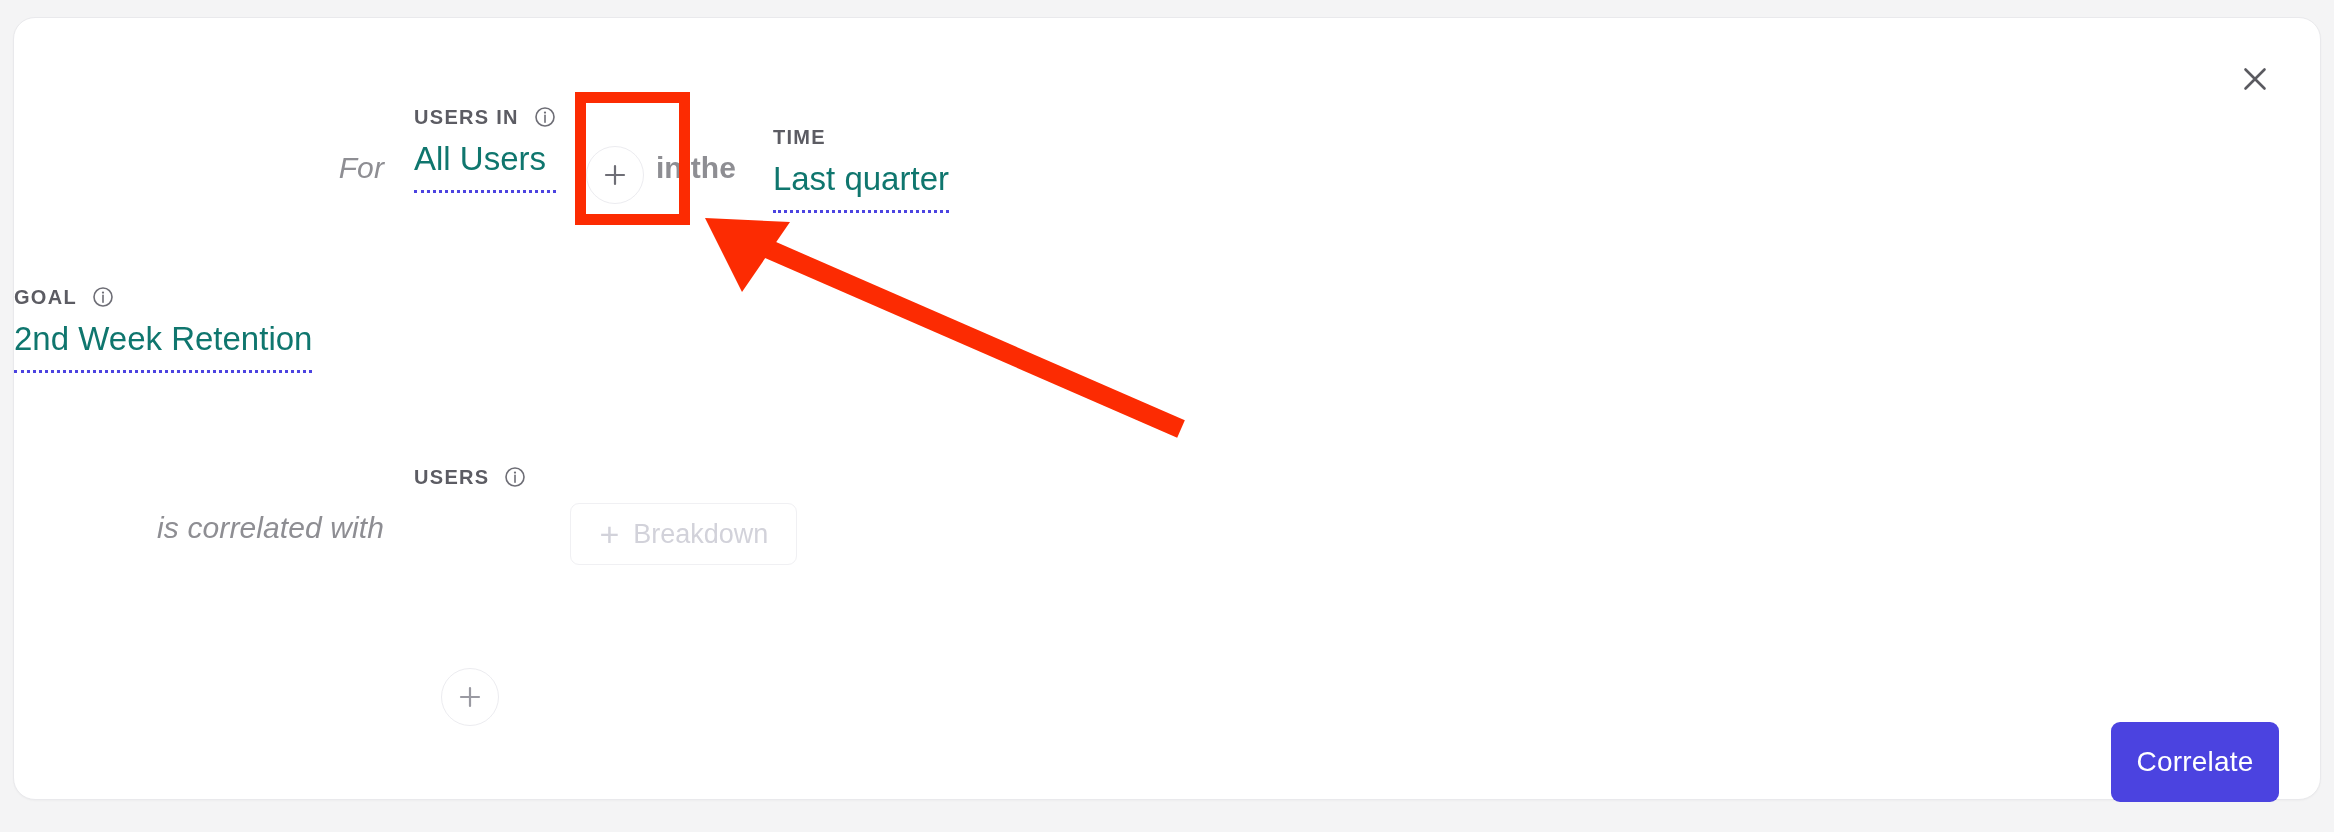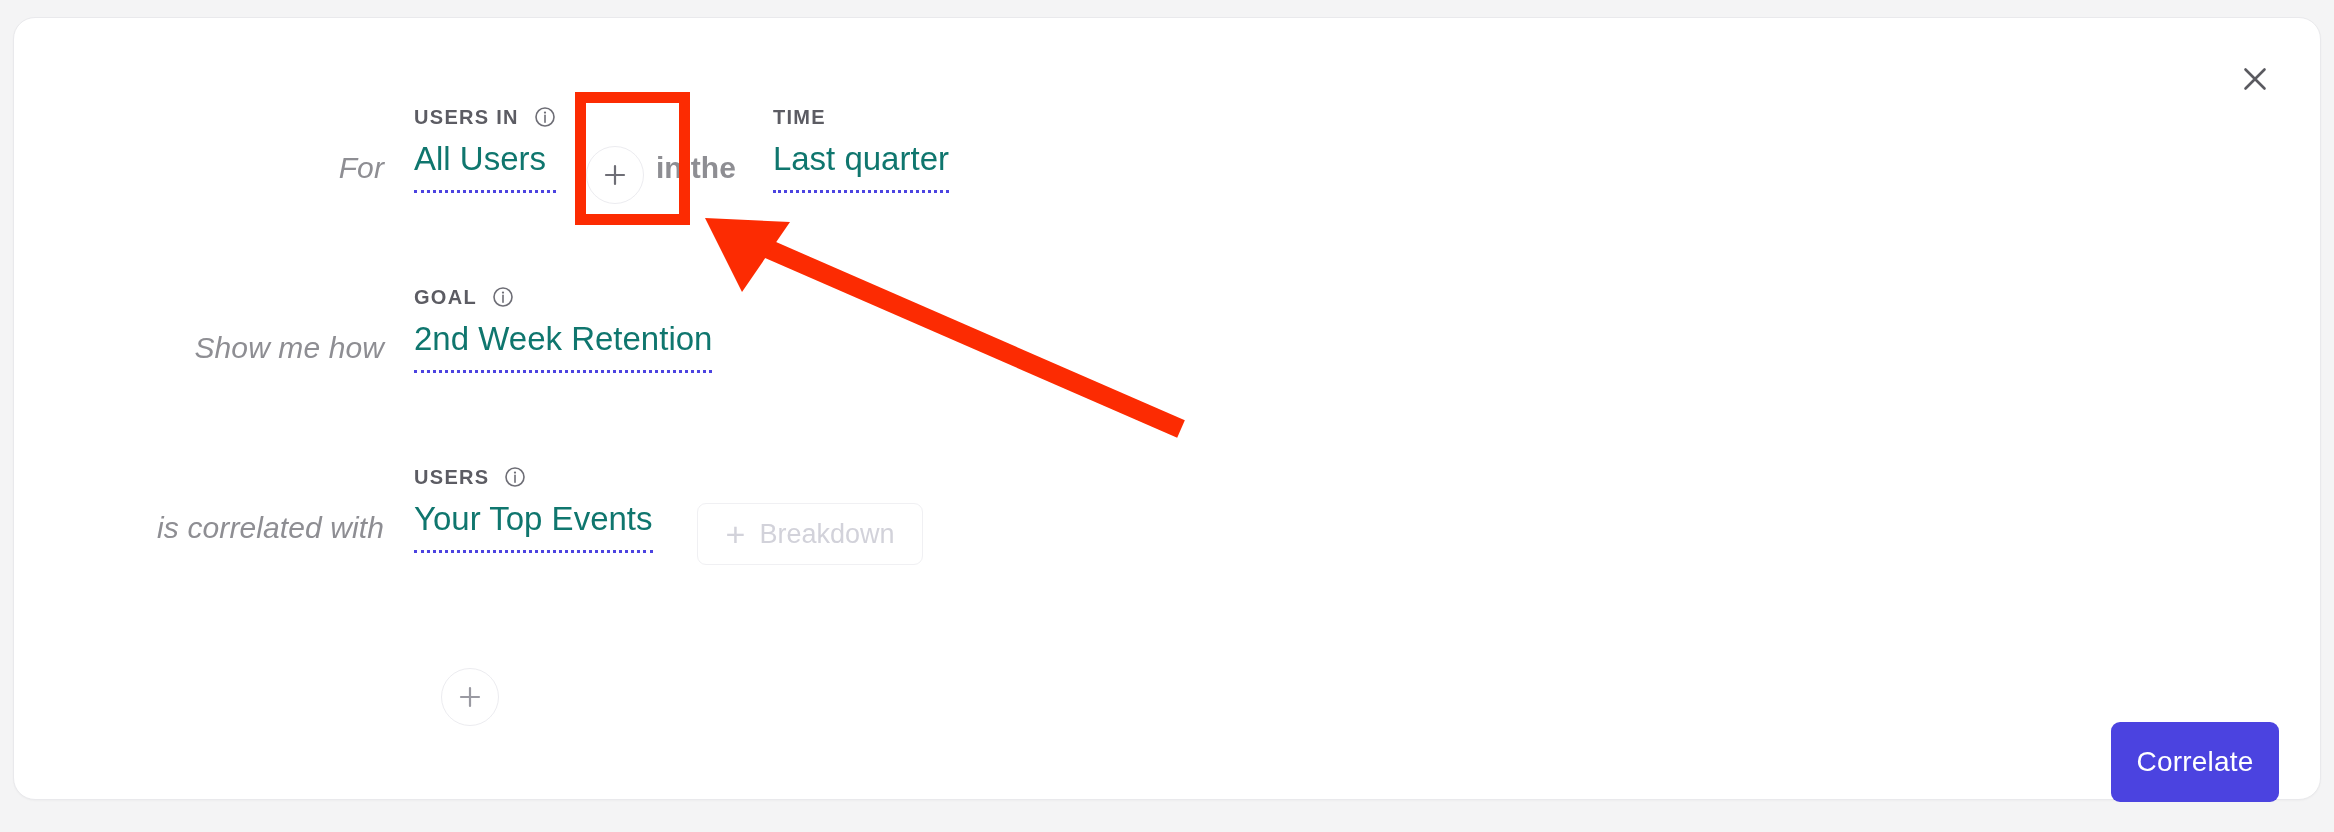--- a/index.html
+++ b/index.html
@@ -256,30 +256,29 @@
             <span>
               <svg width="26" height="26" viewBox="0 0 26 26" xmlns="http://www.w3.org/2000/svg">
                 <path d="M13 4 V22 M4 13 H22" stroke="#6e6e76" stroke-width="2.2" stroke-linecap="round"></path>
               </svg>
             </span>
           </button>
         </div>
 
         <div class="inline-text" style="margin-left:12px;font-weight:bold;">in the</div>
 
-        <div class="field-group" style="margin-left:37px;">
+        <div class="field-group" style="margin-left:37px;margin-top:20px;">
           <div class="field-label">
             <span>TIME</span>
           </div>
           <span class="field-value">Last quarter</span>
         </div>
       </div>
 
       <div class="q-row row-2">
-        <div class="prefix">Show me how</div>
 
         <div class="field-group">
           <div class="field-label">
             <span>GOAL</span>
             <span class="info-icon">
               <svg width="22" height="22" viewBox="0 0 22 22" xmlns="http://www.w3.org/2000/svg">
                 <circle cx="11" cy="11" r="9" fill="none" stroke="#6e6e76" stroke-width="1.6"></circle>
                 <circle cx="11" cy="6.6" r="1.15" fill="#6e6e76"></circle>
                 <path d="M11 9.4 V16.2" stroke="#6e6e76" stroke-width="1.6" stroke-linecap="round"></path>
               </svg>
@@ -296,21 +295,20 @@
           <div class="field-label">
             <span>USERS</span>
             <span class="info-icon">
               <svg width="22" height="22" viewBox="0 0 22 22" xmlns="http://www.w3.org/2000/svg">
                 <circle cx="11" cy="11" r="9" fill="none" stroke="#6e6e76" stroke-width="1.6"></circle>
                 <circle cx="11" cy="6.6" r="1.15" fill="#6e6e76"></circle>
                 <path d="M11 9.4 V16.2" stroke="#6e6e76" stroke-width="1.6" stroke-linecap="round"></path>
               </svg>
             </span>
           </div>
-          <span class="field-value">Your Top Events</span>
         </div>
 
         <div style="display:flex;align-items:center;height:120px;padding-top:20px;margin-left:44px;">
           <button class="breakdown-btn">
             <span class="breakdown-plus">+</span>
             <span>Breakdown</span>
           </button>
         </div>
       </div>
 

